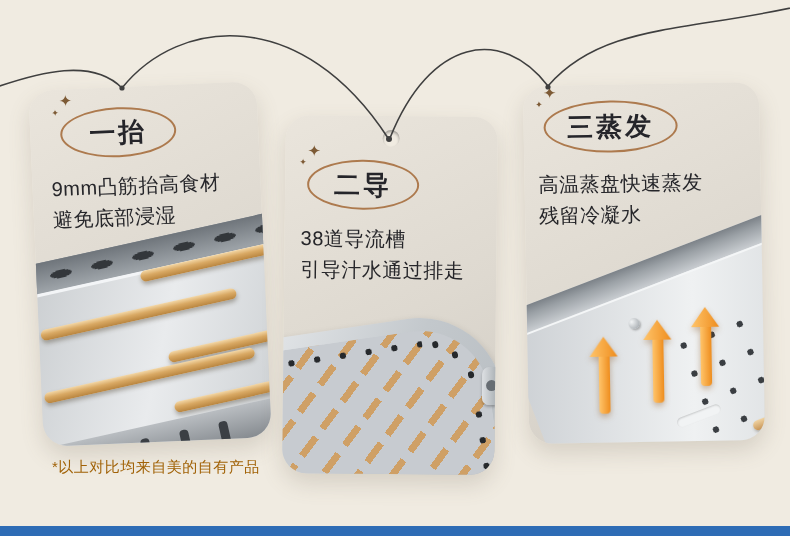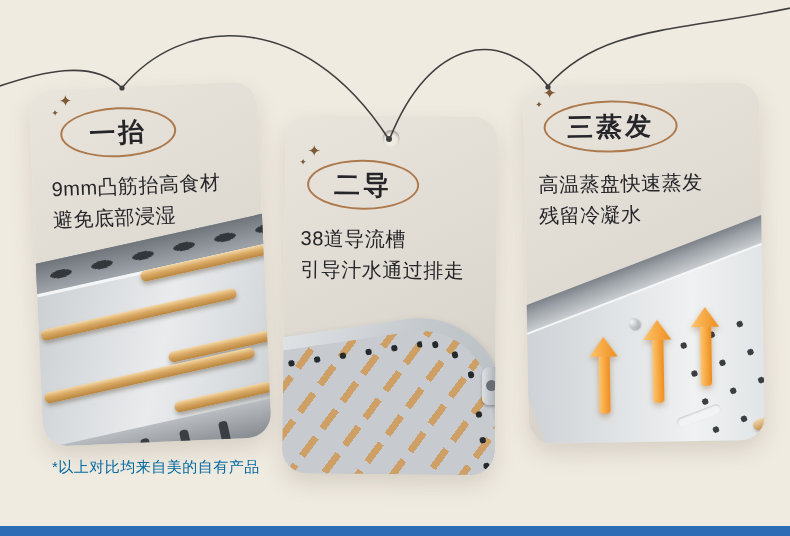--- a/index.html
+++ b/index.html
@@ -99,21 +99,21 @@
   .arrow{position:absolute;width:28px;z-index:10;filter:drop-shadow(0 3px 3px rgba(120,60,0,0.35));}
   .arrow .head{width:28px;height:20px;clip-path:polygon(50% 0,100% 100%,0 100%);
          background:linear-gradient(90deg,#ffc46a,#ee8d1e);}
   .arrow .stem{width:11px;margin:-1px auto 0;border-radius:0 0 4px 4px;
          background:linear-gradient(90deg,#ffc46a,#ee8d1e);}
   .a1{left:62px;top:252px;} .a1 .stem{height:58px;}
   .a2{left:116px;top:236px;} .a2 .stem{height:64px;}
   .a3{left:164px;top:224px;} .a3 .stem{height:60px;}
 
   
-  #footnote{position:absolute;left:52px;top:458px;font-size:15px;color:#0369a1;z-index:4;letter-spacing:0.5px;}
+  #footnote{position:absolute;left:52px;top:458px;font-size:15px;color:#a16207;z-index:4;letter-spacing:0.5px;}
   #bottom-bar{position:absolute;left:0;bottom:0;width:100%;height:10px;background:#2e6cb5;z-index:5;}
 </style>
 </head>
 <body>
 
 <div id="screen">
 
   <svg id="strings" viewBox="0 0 790 536">
     <path d="M -6 88 C 40 72, 92 58, 122 88" fill="none" stroke="#3f3f3f" stroke-width="1.6"></path>
     <path d="M 122 88 C 180 16, 302 6, 388 138" fill="none" stroke="#3f3f3f" stroke-width="1.6"></path>

